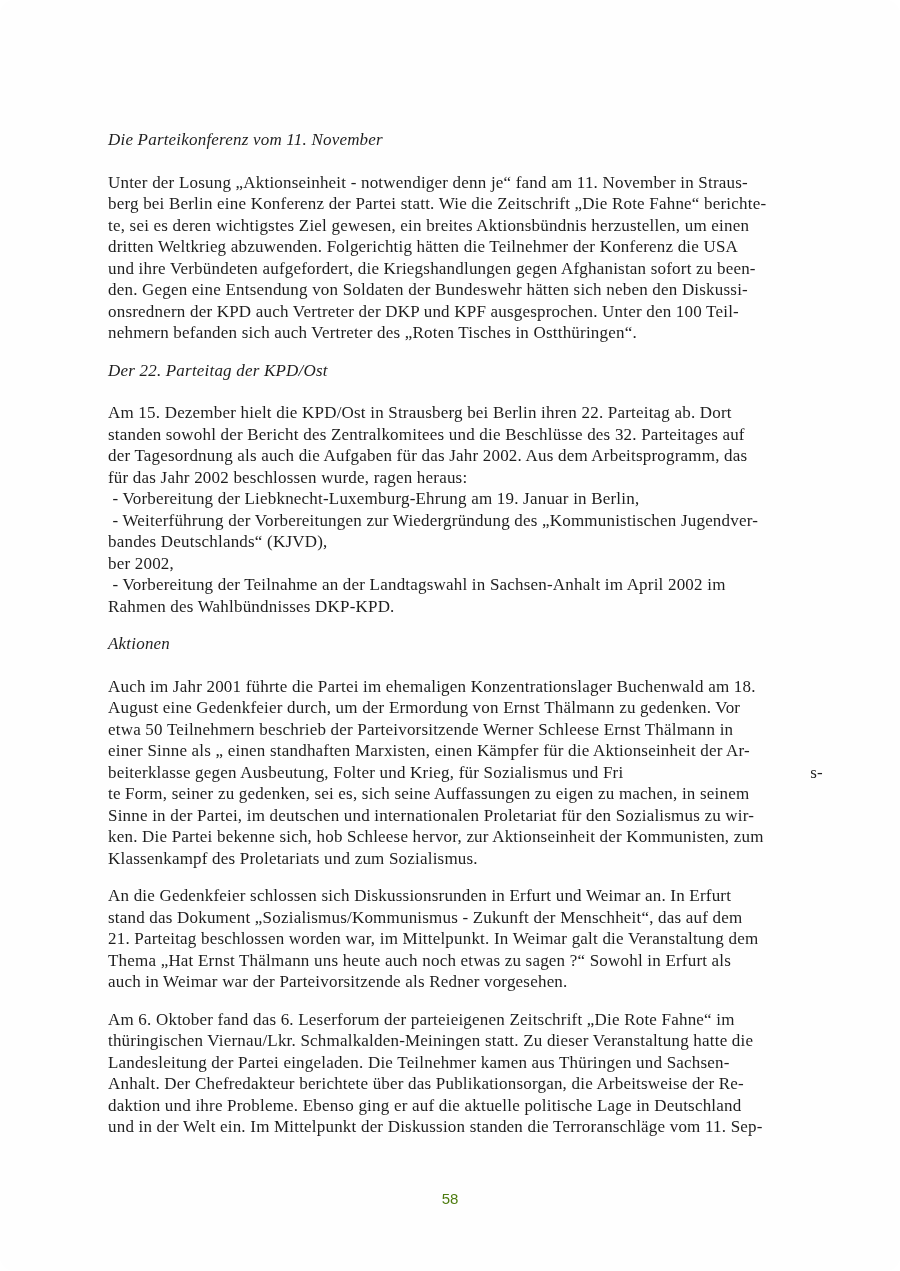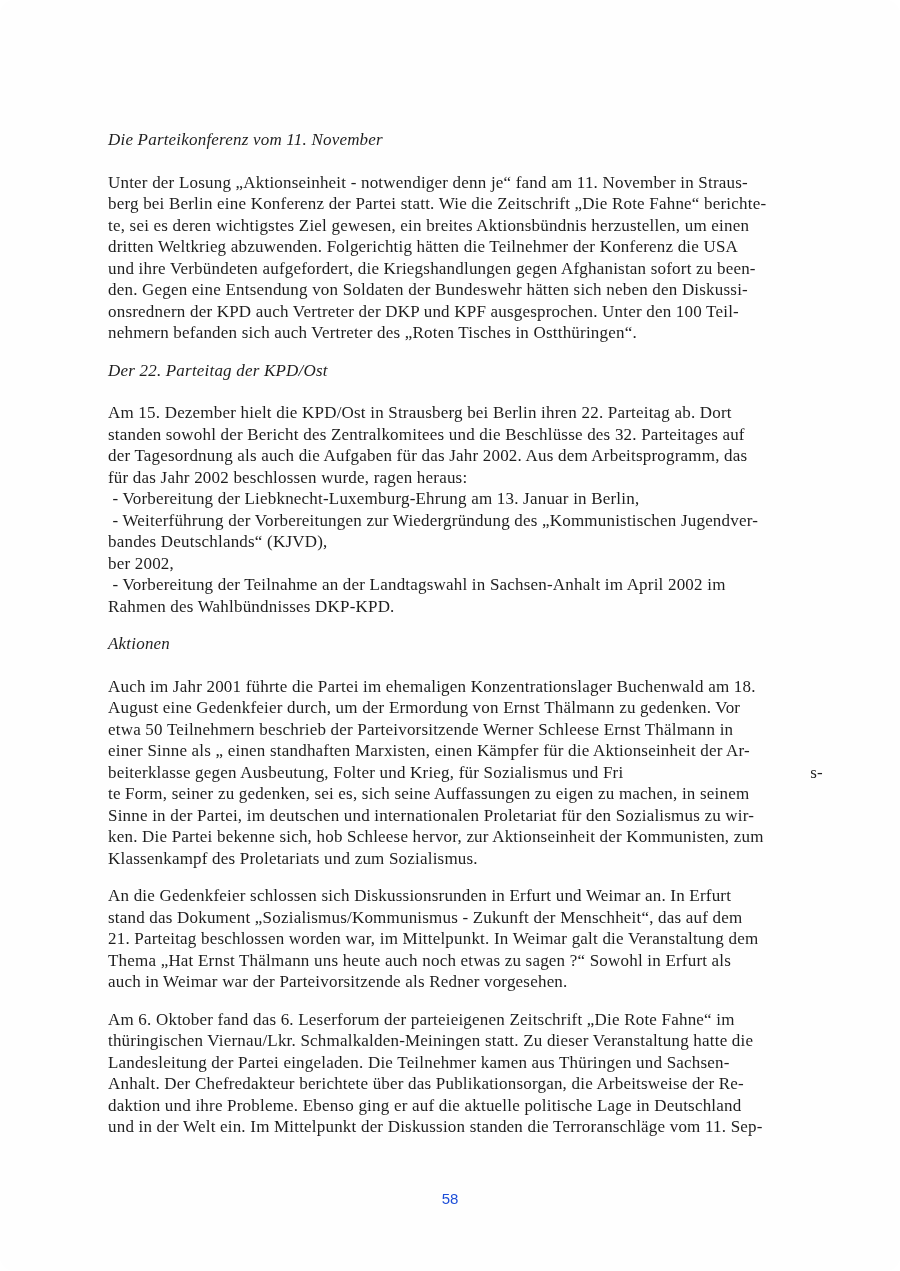--- a/index.html
+++ b/index.html
@@ -41,21 +41,21 @@
     min-height: 21.5px;
   }
   .pagenum {
     position: absolute;
     left: 0;
     right: 0;
     top: 1190px;
     text-align: center;
     font-family: "Liberation Sans", "DejaVu Sans", sans-serif;
     font-size: 15px;
-    color: #1d4ed8;
+    color: #4d7c0f;
   }
 </style>
 </head>
 <body>
 
 <div class="page">
   <main class="content" id="doc-content">
       <div class="heading">Die Parteikonferenz vom 11. November</div>
       <div class="paragraph">
         <div class="line">Unter der Losung „Aktionseinheit - notwendiger denn je“ fand am 11. November in Straus-</div>
@@ -66,21 +66,21 @@
         <div class="line">den. Gegen eine Entsendung von Soldaten der Bundeswehr hätten sich neben den Diskussi-</div>
         <div class="line">onsrednern der KPD auch Vertreter der DKP und KPF ausgesprochen. Unter den 100 Teil-</div>
         <div class="line">nehmern befanden sich auch Vertreter des „Roten Tisches in Ostthüringen“.</div>
       </div>
       <div class="heading">Der 22. Parteitag der KPD/Ost</div>
       <div class="paragraph">
         <div class="line">Am 15. Dezember hielt die KPD/Ost in Strausberg bei Berlin ihren 22. Parteitag ab. Dort</div>
         <div class="line">standen sowohl der Bericht des Zentralkomitees und die Beschlüsse des 32. Parteitages auf</div>
         <div class="line">der Tagesordnung als auch die Aufgaben für das Jahr 2002. Aus dem Arbeitsprogramm, das</div>
         <div class="line">für das Jahr 2002 beschlossen wurde, ragen heraus:</div>
-        <div class="line"> - Vorbereitung der Liebknecht-Luxemburg-Ehrung am 13. Januar in Berlin,</div>
+        <div class="line"> - Vorbereitung der Liebknecht-Luxemburg-Ehrung am 19. Januar in Berlin,</div>
         <div class="line"> - Weiterführung der Vorbereitungen zur Wiedergründung des „Kommunistischen Jugendver-</div>
         <div class="line">bandes Deutschlands“ (KJVD),</div>
         <div class="line">ber 2002,</div>
         <div class="line"> - Vorbereitung der Teilnahme an der Landtagswahl in Sachsen-Anhalt im April 2002 im</div>
         <div class="line">Rahmen des Wahlbündnisses DKP-KPD.</div>
       </div>
       <div class="heading">Aktionen</div>
       <div class="paragraph">
         <div class="line">Auch im Jahr 2001 führte die Partei im ehemaligen Konzentrationslager Buchenwald am 18.</div>
         <div class="line">August eine Gedenkfeier durch, um der Ermordung von Ernst Thälmann zu gedenken. Vor</div>

